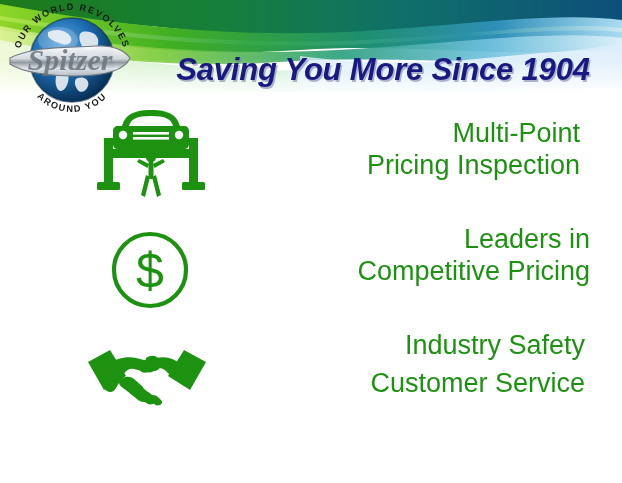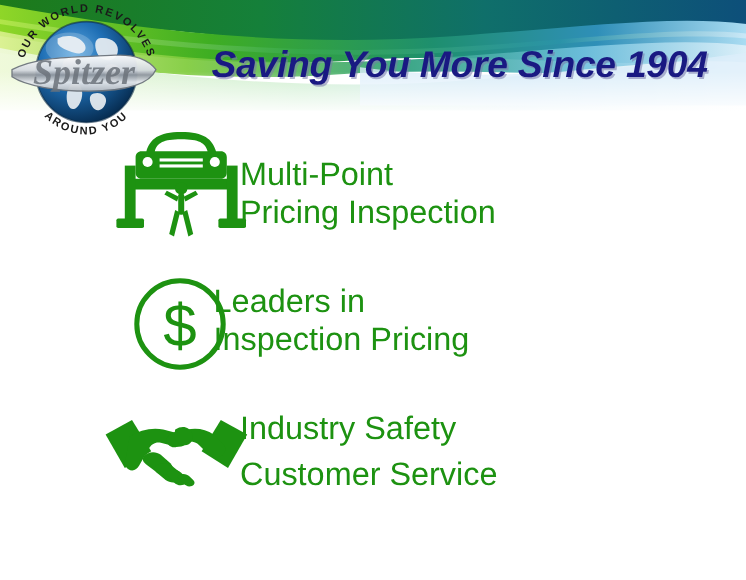--- a/index.html
+++ b/index.html
@@ -28,21 +28,21 @@
     width: 622px;
     height: 96px;
     overflow: hidden;
   }
   .banner svg { display: block; }
 
   
   .headline {
     position: absolute;
     left: 150px;
-    top: 36px;
+    top: 52px;
     width: 466px;
     text-align: center;
     font-family: "Liberation Sans", sans-serif;
     font-size: 31px;
     font-weight: bold;
     font-style: italic;
     color: #191982;
     letter-spacing: -0.2px;
     text-shadow: 1.5px 1.5px 0 rgba(120,120,170,0.55);
     white-space: nowrap;
@@ -69,35 +69,34 @@
     display: flex;
     align-items: center;
     justify-content: center;
   }
   .feature .caption {
     position: absolute;
     color: #1d9211;
     font-family: "Liberation Sans", sans-serif;
     font-size: 27px;
     font-weight: normal;
-    text-align: left;
+    text-align: right;
     line-height: 1.18;
     white-space: nowrap;
-    margin-top: 12px;
   }
 
   
   #row-inspection { left: 0; top: 102px; width: 622px; height: 100px; }
   #row-inspection .icon-wrap { left: 96px; top: 2px; width: 110px; height: 96px; }
   #row-inspection .caption  { left: 200px; top: 16px; width: 380px; }
 
   
   #row-pricing { left: 0; top: 222px; width: 622px; height: 96px; }
   #row-pricing .icon-wrap { left: 108px; top: 6px; width: 84px; height: 84px; }
-  #row-pricing .caption   { left: 178px; top: 2px; width: 400px; }
+  #row-pricing .caption   { left: 190px; top: 2px; width: 400px; }
 
   
   #row-service { left: 0; top: 326px; width: 622px; height: 96px; }
   #row-service .icon-wrap { left: 86px; top: 14px; width: 122px; height: 70px; }
   #row-service .caption   { left: 200px; top: 0px; width: 385px; line-height: 1.42; }
 
   .cap-line { display: block; }
 </style>
 </head>
 <body>
@@ -253,21 +252,21 @@
 
   <div class="feature" id="row-pricing">
     <div class="icon-wrap">
       <svg width="84" height="84" viewBox="0 0 84 84" xmlns="http://www.w3.org/2000/svg">
         <circle cx="42" cy="42" r="36" fill="none" stroke="#1d9211" stroke-width="4.2"></circle>
         <text x="42" y="60" text-anchor="middle" font-family="'Liberation Sans', sans-serif" font-size="50" font-weight="normal" fill="#1d9211">$</text>
       </svg>
     </div>
     <div class="caption">
       <span class="cap-line">Leaders in</span>
-      <span class="cap-line">Inspection Pricing</span>
+      <span class="cap-line">Competitive Pricing</span>
     </div>
   </div>
 
   <div class="feature" id="row-service">
     <div class="icon-wrap">
       <svg width="122" height="70" viewBox="0 0 122 70" xmlns="http://www.w3.org/2000/svg" fill="#1d9211">
 
         <path d="M2,22 L24,10 L40,36 L18,50 Z"></path>
 
         <path d="M120,22 L98,10 L82,36 L104,50 Z"></path>

